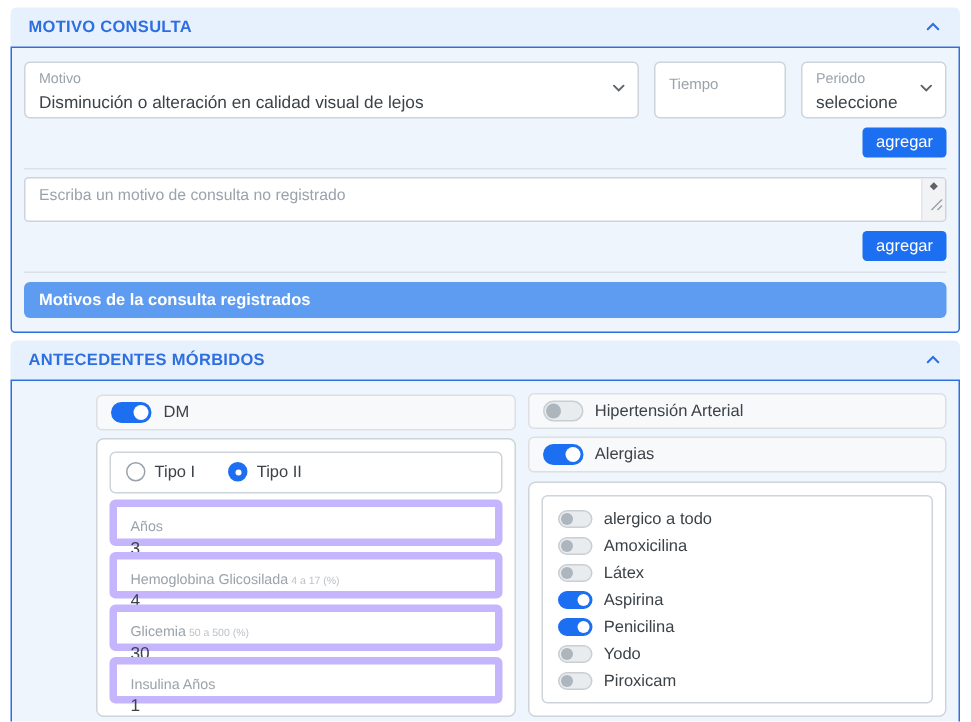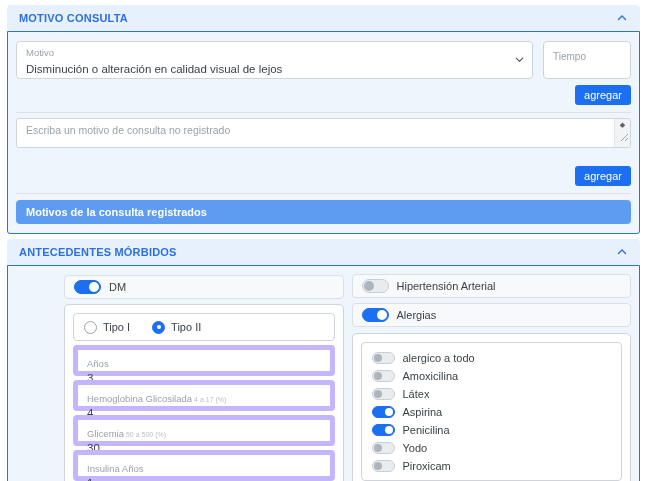--- a/index.html
+++ b/index.html
@@ -40,38 +40,38 @@
     font-size:10px; color:#3b4248; padding:0;
   }
   .tiempo-ctl input::placeholder{color:#9aa2ab;}
   .btn-row{display:flex; justify-content:flex-end; padding:6px 8px 4px;}
   .btn{
     background:var(--accent); color:#fff; border:none; border-radius:3px;
     font-size:11px; padding:4px 9px; font-family:inherit; cursor:pointer;
   }
   .divider{border-top:1px solid #dde1e6; margin:3px 8px;}
   .ta{
-    margin:5px 8px 12px; height:30px; background:#fff;
+    margin:5px 8px 0; height:30px; background:#fff;
     border:1px solid #ced4da; border-radius:3px; position:relative; overflow:hidden;
   }
   .ta .ph{position:absolute; left:9px; top:5px; font-size:10.5px; color:#9aa2ab;}
   .ta-strip{
     position:absolute; top:0; right:0; bottom:0; width:16px;
     background:#f1f3f4; border-left:1px solid #e4e7e9;
   }
   .ta-diamond{position:absolute; top:2px; left:50%; transform:translateX(-50%);
     font-size:7px; color:#5f6368; line-height:1;}
   .ta-grip{position:absolute; bottom:1px; right:1px; cursor:nwse-resize;}
   .banner{
     margin:6px 8px 9px; background:var(--banner_bg); color:#fff;
     font-size:11px; font-weight:700; padding:6px 10px; border-radius:4px;
   }
   
   .am-body{padding:8px;}
-  .cols{display:flex; gap:8px; align-items:flex-end;padding-left:48px;}
+  .cols{display:flex; gap:8px; align-items:center;padding-left:48px;}
   .col{flex:1; min-width:0;}
   .gray-box{
     background:#f8f9fa; border:1px solid #dcdfe3; border-radius:4px;
     height:24px; display:flex; align-items:center; gap:8px; padding:0 9px;
   }
   .tog-label{font-size:11px; color:#3b4248;}
   .white-container{
     margin-top:5px; background:#fff; border:1px solid #ced4da; border-radius:5px;
     padding:8px; display:flex; flex-direction:column; gap:4px;
   }
@@ -126,20 +126,29 @@
         <span class="lbl">Motivo</span>
         <span class="val">Disminución o alteración en calidad visual de lejos</span>
         <span class="ctl-chev">
           <svg width="11" height="11" viewBox="0 0 12 12">
               <polyline points="2.5,4.5 6,8 9.5,4.5" fill="none" stroke="#5b6269" stroke-width="1.4" stroke-linecap="round"></polyline>
             </svg>
         </span>
       </div>
       <div class="ctl tiempo-ctl">
         <input type="text" placeholder="Tiempo" style="">
+      </div>
+      <div class="ctl periodo-ctl">
+        <span class="lbl">Periodo</span>
+        <span class="val">seleccione</span>
+        <span class="ctl-chev">
+          <svg width="11" height="11" viewBox="0 0 12 12">
+              <polyline points="2.5,4.5 6,8 9.5,4.5" fill="none" stroke="#5b6269" stroke-width="1.4" stroke-linecap="round"></polyline>
+            </svg>
+        </span>
       </div>
     </div>
     <div class="btn-row">
       <button class="btn">agregar</button>
     </div>
     <div class="divider"></div>
     <div class="ta">
       <span class="ph">Escriba un motivo de consulta no registrado</span>
       <span class="ta-strip">
         <span class="ta-diamond">◆</span>

